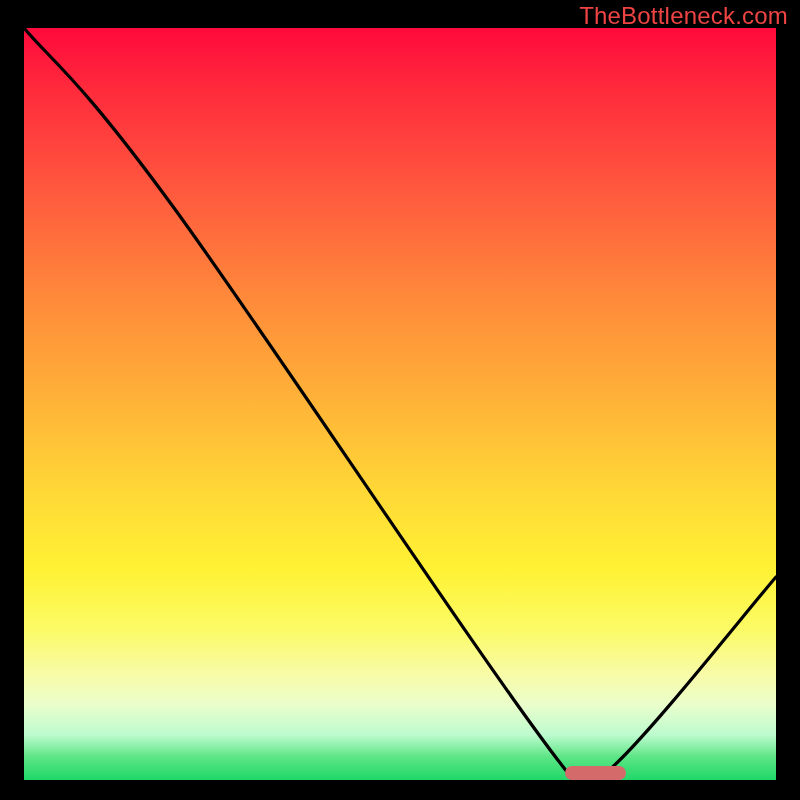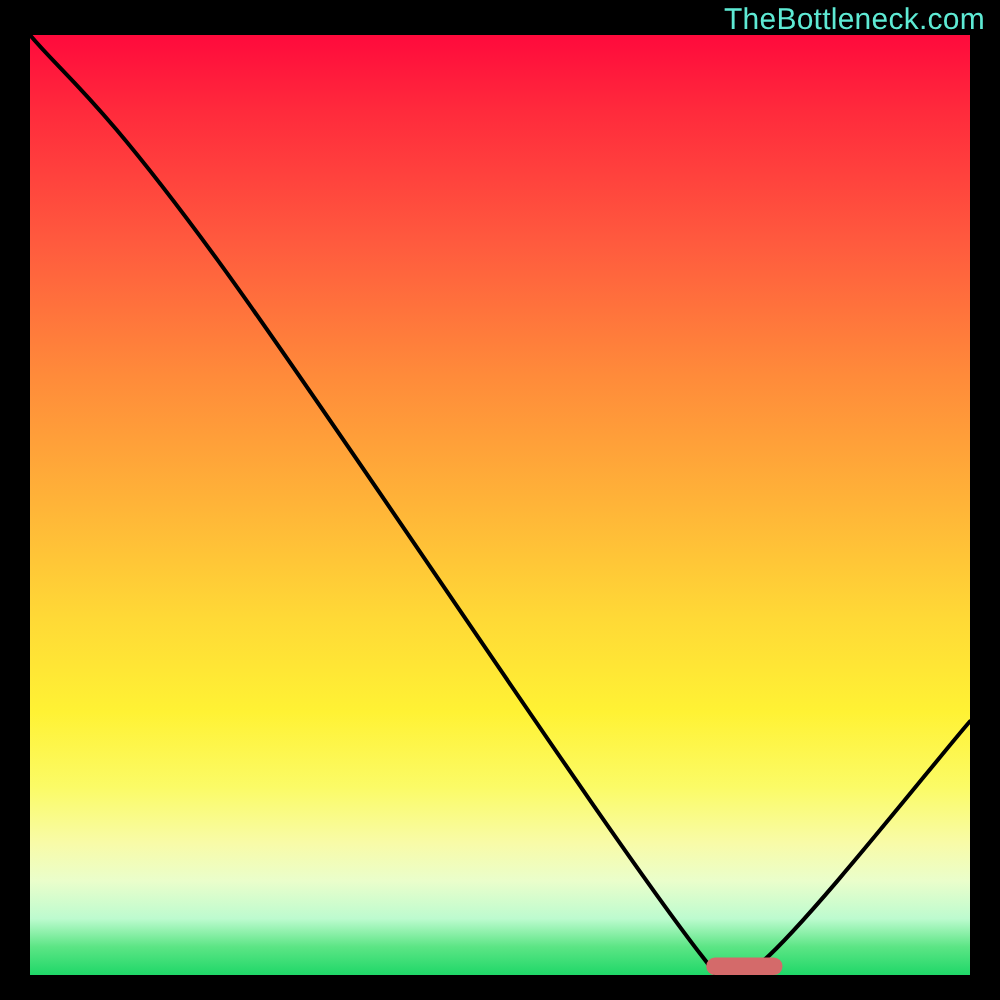--- a/index.html
+++ b/index.html
@@ -13,21 +13,21 @@
   }
   .frame {
     position: relative;
     width: 800px;
     height: 800px;
   }
   .watermark {
     position: absolute;
     top: 2px;
     right: 12px;
-    color: #5eead4;
+    color: #ef4444;
     font-size: 24px;
     font-weight: 400;
     letter-spacing: 0.2px;
   }
   .plot-area {
     position: absolute;
     left: 24px;
     top: 28px;
     width: 752px;
     height: 752px;

